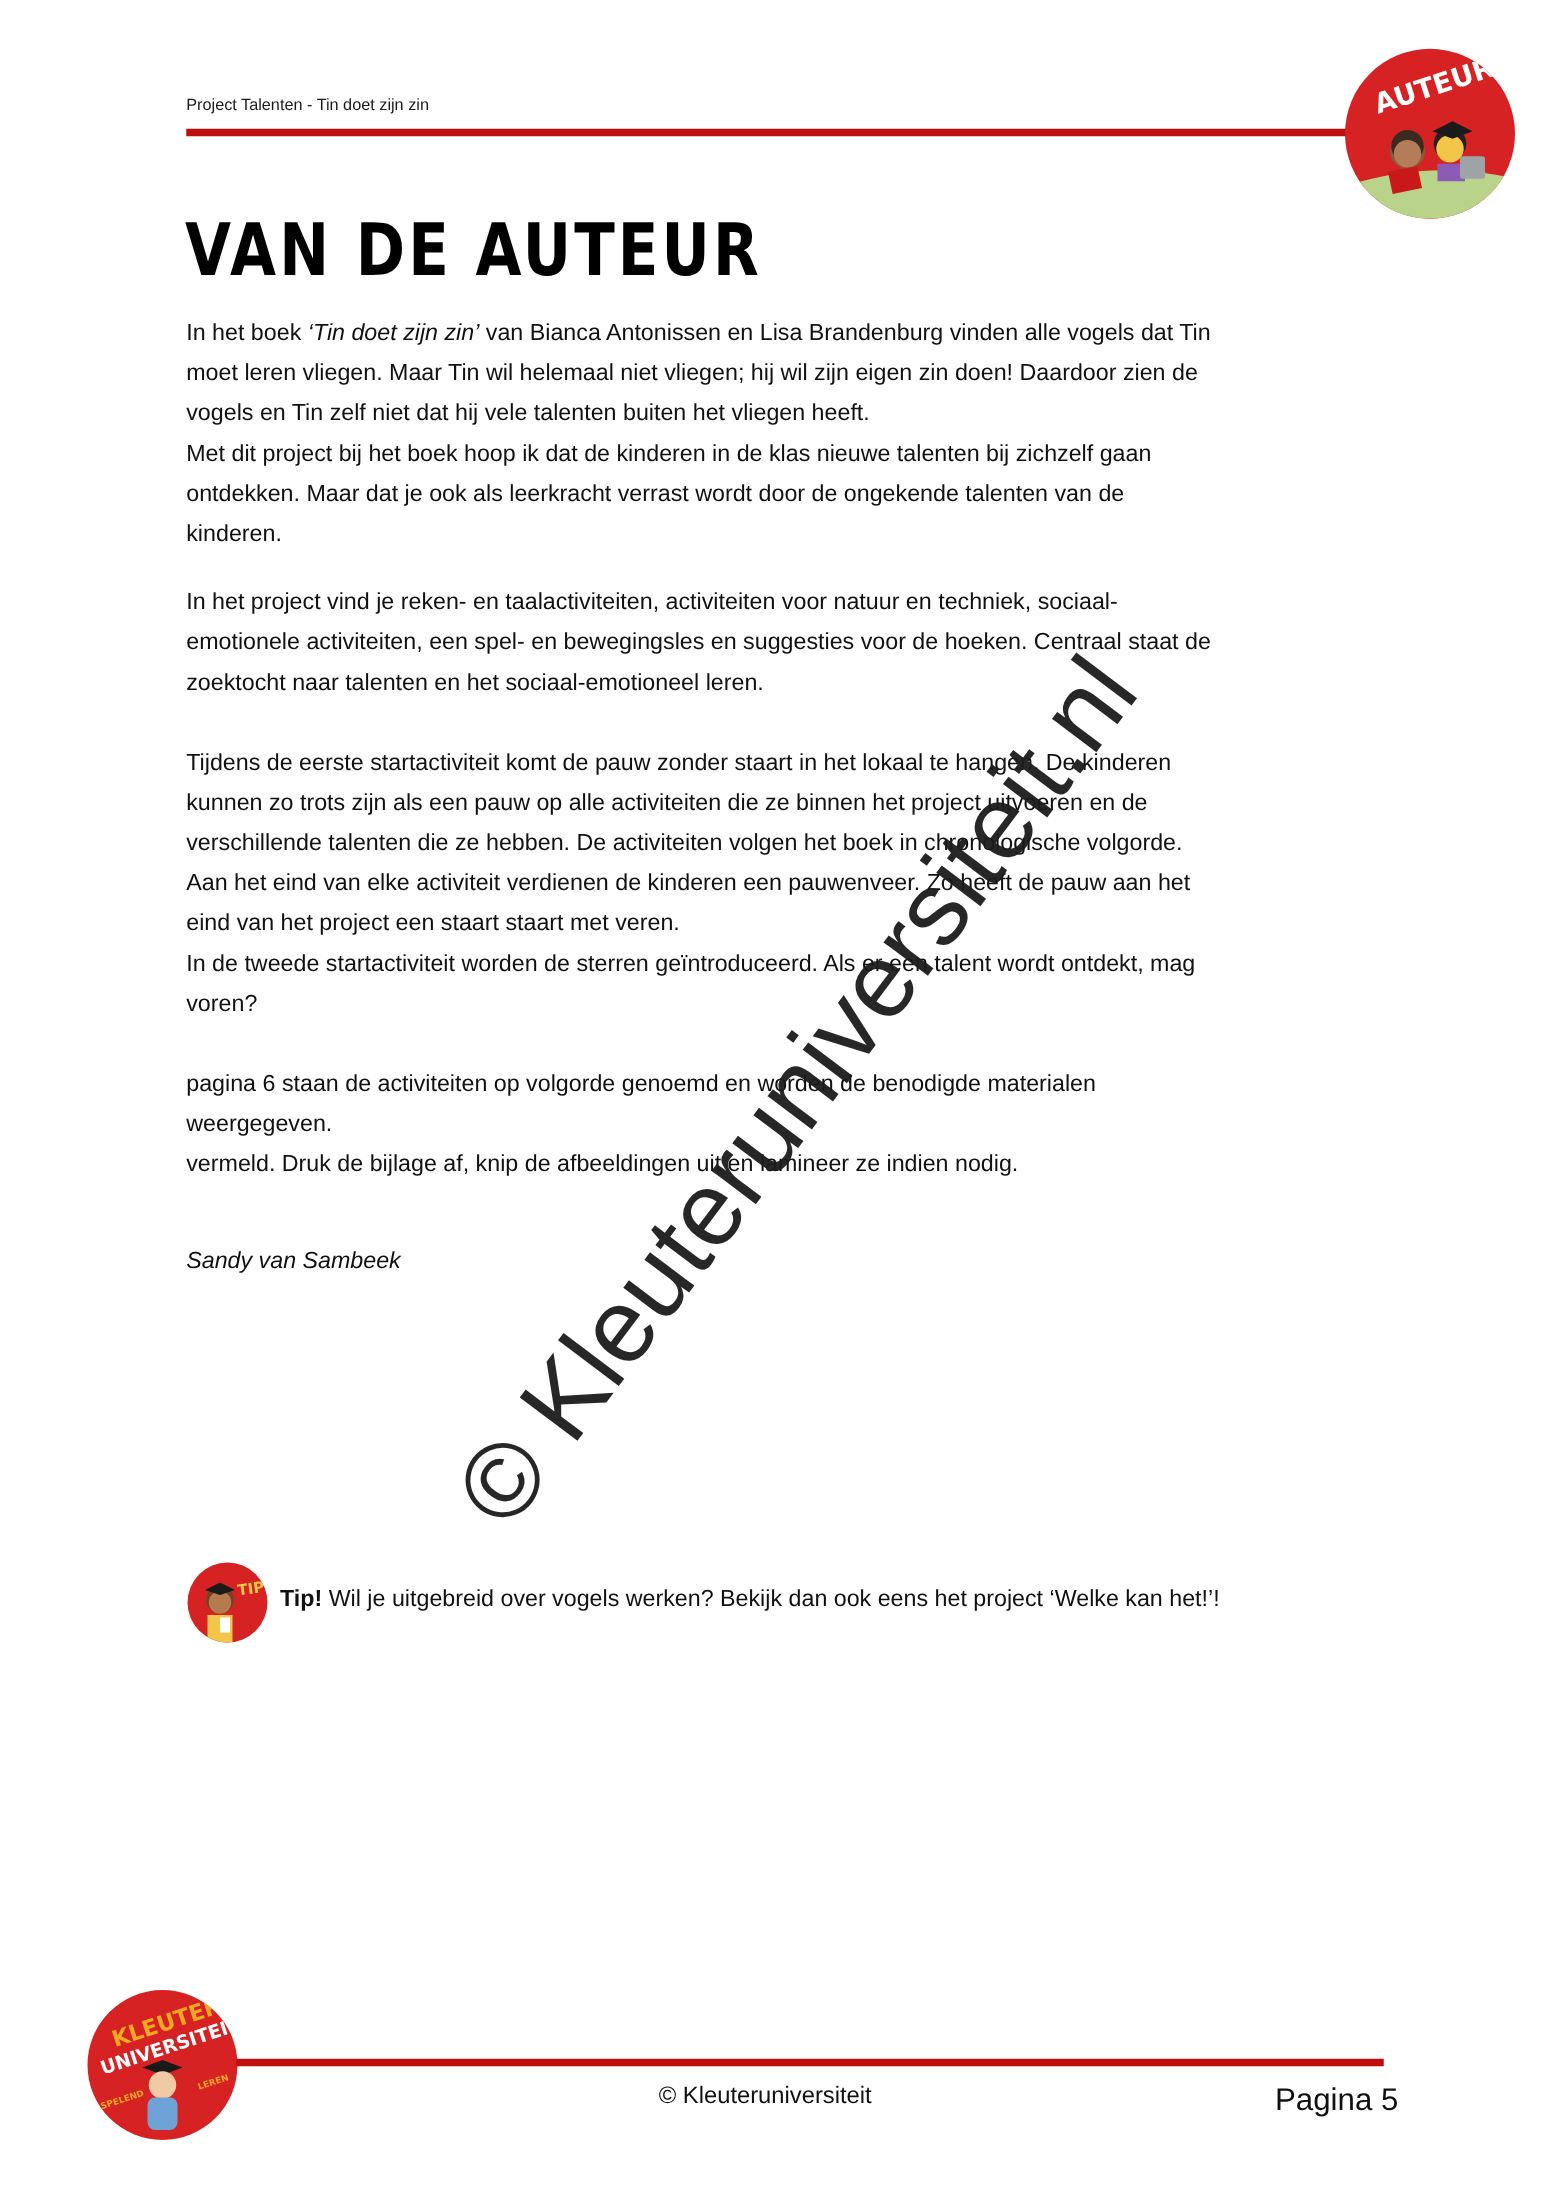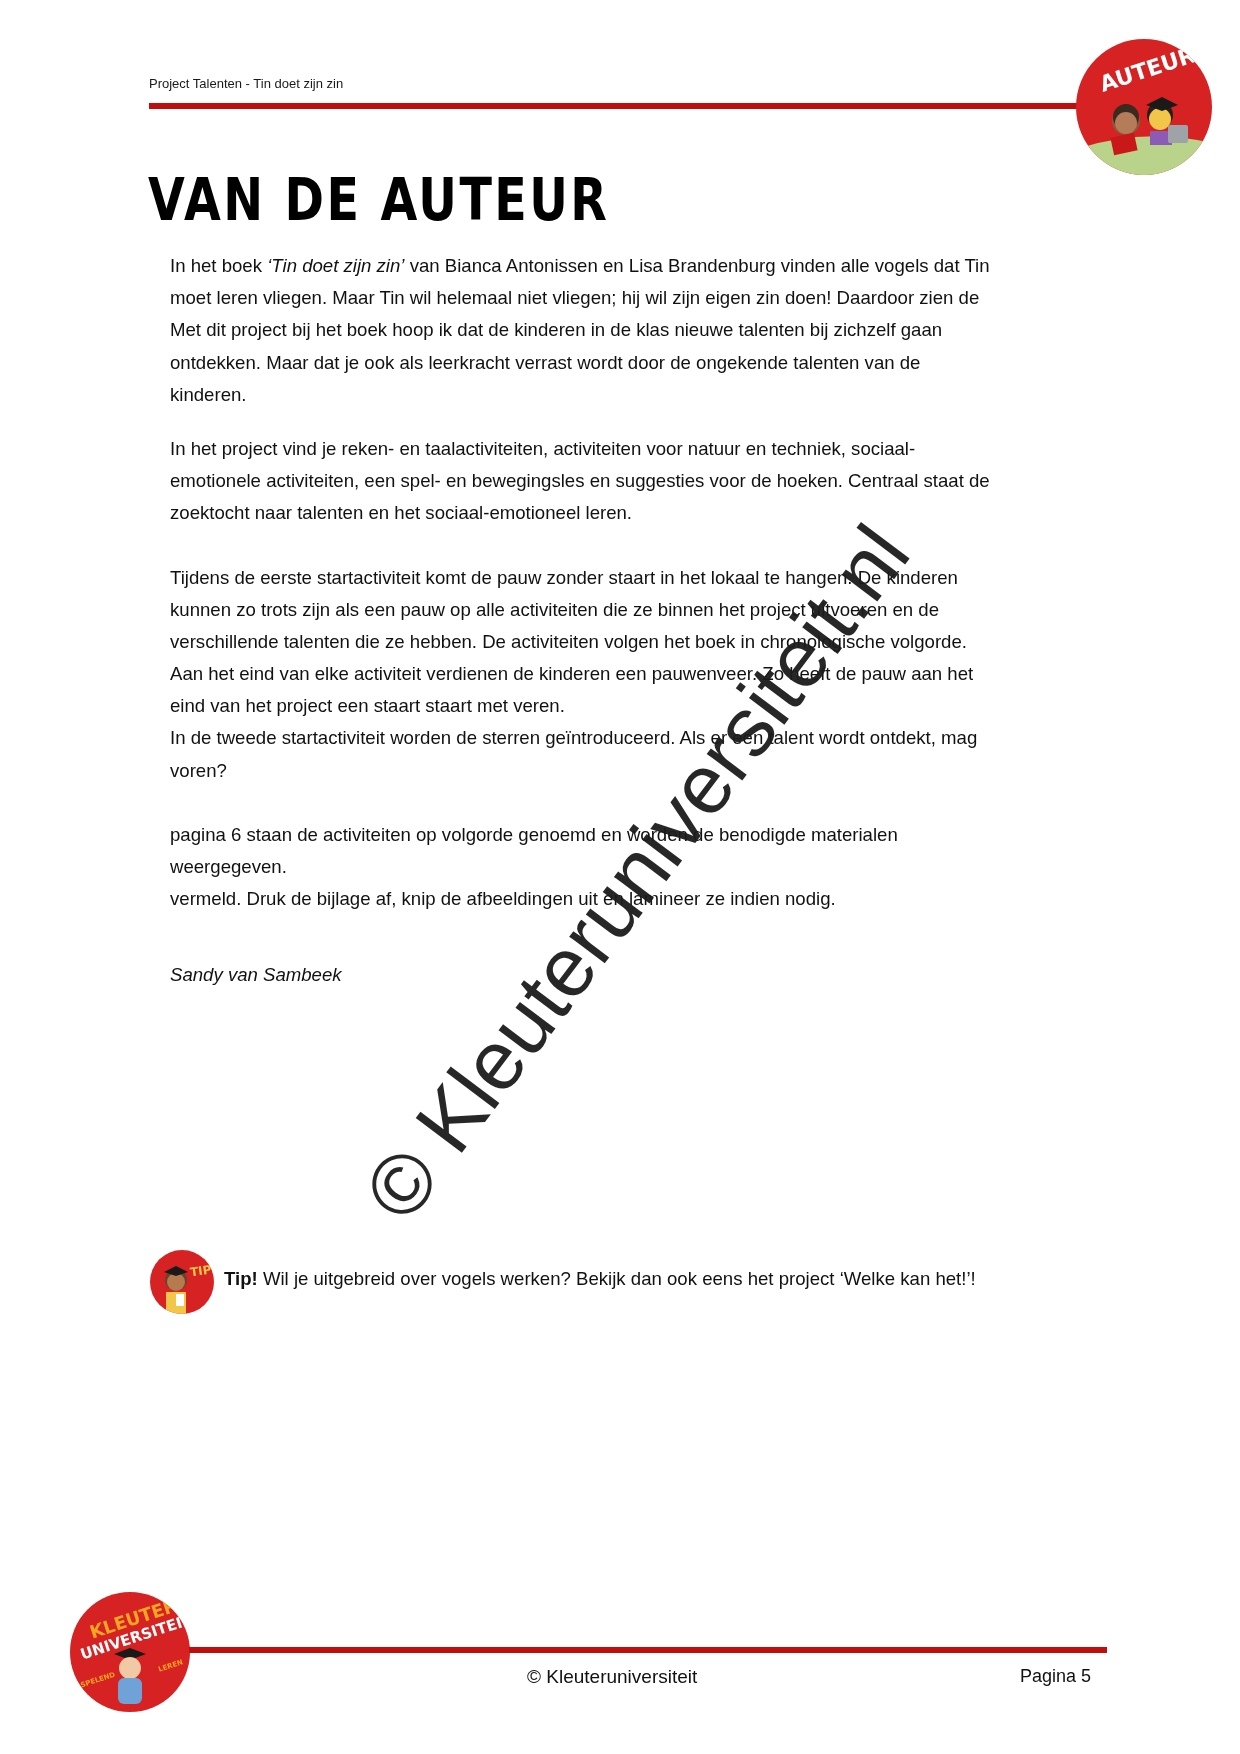--- a/index.html
+++ b/index.html
@@ -9,30 +9,30 @@
   .header-title { left:149px; top:76px; font-size:13px; color:#1a1a1a; white-space:nowrap; }
   .rule { background:#c00d0d; height:6px; }
   .header-rule { left:149px; top:103px; width:930px; }
   .logo-circle { border-radius:50%; background:#d62222; overflow:hidden; }
   .top-logo { left:1076px; top:39px; width:136px; height:136px; }
   .logo-word { position:absolute; color:#fff; font-weight:bold; font-family:"DejaVu Sans", sans-serif;
                transform:rotate(-18deg); white-space:nowrap; }
   .page-title { left:148px; top:166px; font-size:58px; font-weight:900; letter-spacing:3px;
                 font-family:"DejaVu Sans", sans-serif; transform:scaleX(0.82); transform-origin:left center;
                 color:#000; white-space:nowrap; }
-  .body { left:149px; font-size:18.6px; line-height:32.2px; color:#111;margin-left:21px; }
+  .body { left:149px; font-size:18.6px; line-height:32.2px; color:#111; }
   .body .line { white-space:nowrap; height:32.2px; }
   .para-gap { height:22px; }
   em { font-style:italic; }
   .tip-icon { left:150px; top:1250px; width:64px; height:64px; }
   .tip-text { left:224px; top:1268px; font-size:18.6px; white-space:nowrap; color:#111; }
   .tip-text b { font-weight:bold; }
   .footer-rule { left:189px; top:1647px; width:918px; }
   .footer-copy { left:527px; top:1666px; font-size:19px; white-space:nowrap; color:#111; }
-  .footer-page { left:1020px; top:1666px; font-size:18px; white-space:nowrap; color:#111; }
+  .footer-page { left:1020px; top:1666px; font-size:25px; white-space:nowrap; color:#111; }
   .bottom-logo { left:70px; top:1592px; width:120px; height:120px; }
   .watermark { left:637px; top:873px; font-size:84px; color:#1c1c1c; white-space:nowrap;
                transform:translate(-50%,-50%) rotate(-53deg); font-family:"Liberation Sans", sans-serif;
                pointer-events:none; opacity:0.95; }
 </style>
 </head>
 <body>
 
 <div class="abs header-title">Project Talenten - Tin doet zijn zin</div>
 <div class="abs rule header-rule"></div>
@@ -52,20 +52,21 @@
     <rect x="92" y="86" width="20" height="18" rx="2" fill="#9ea3a8"></rect>
   </svg>
 </div>
 
 <div class="abs page-title">VAN DE AUTEUR</div>
 
 <div class="abs body" style="top:250px;">
   <div>
     <div class="line"><span>In het boek </span><em>‘Tin doet zijn zin’</em><span> van Bianca Antonissen en Lisa Brandenburg vinden alle vogels dat Tin</span></div>
     <div class="line">moet leren vliegen. Maar Tin wil helemaal niet vliegen; hij wil zijn eigen zin doen! Daardoor zien de</div>
+    <div class="line">vogels en Tin zelf niet dat hij vele talenten buiten het vliegen heeft.</div>
     <div class="line">Met dit project bij het boek hoop ik dat de kinderen in de klas nieuwe talenten bij zichzelf gaan</div>
     <div class="line">ontdekken. Maar dat je ook als leerkracht verrast wordt door de ongekende talenten van de</div>
     <div class="line">kinderen.</div>
   </div>
   <div class="para-gap"></div>
   <div>
     <div class="line">In het project vind je reken- en taalactiviteiten, activiteiten voor natuur en techniek, sociaal-</div>
     <div class="line">emotionele activiteiten, een spel- en bewegingsles en suggesties voor de hoeken. Centraal staat de</div>
     <div class="line">zoektocht naar talenten en het sociaal-emotioneel leren.</div>
   </div>

